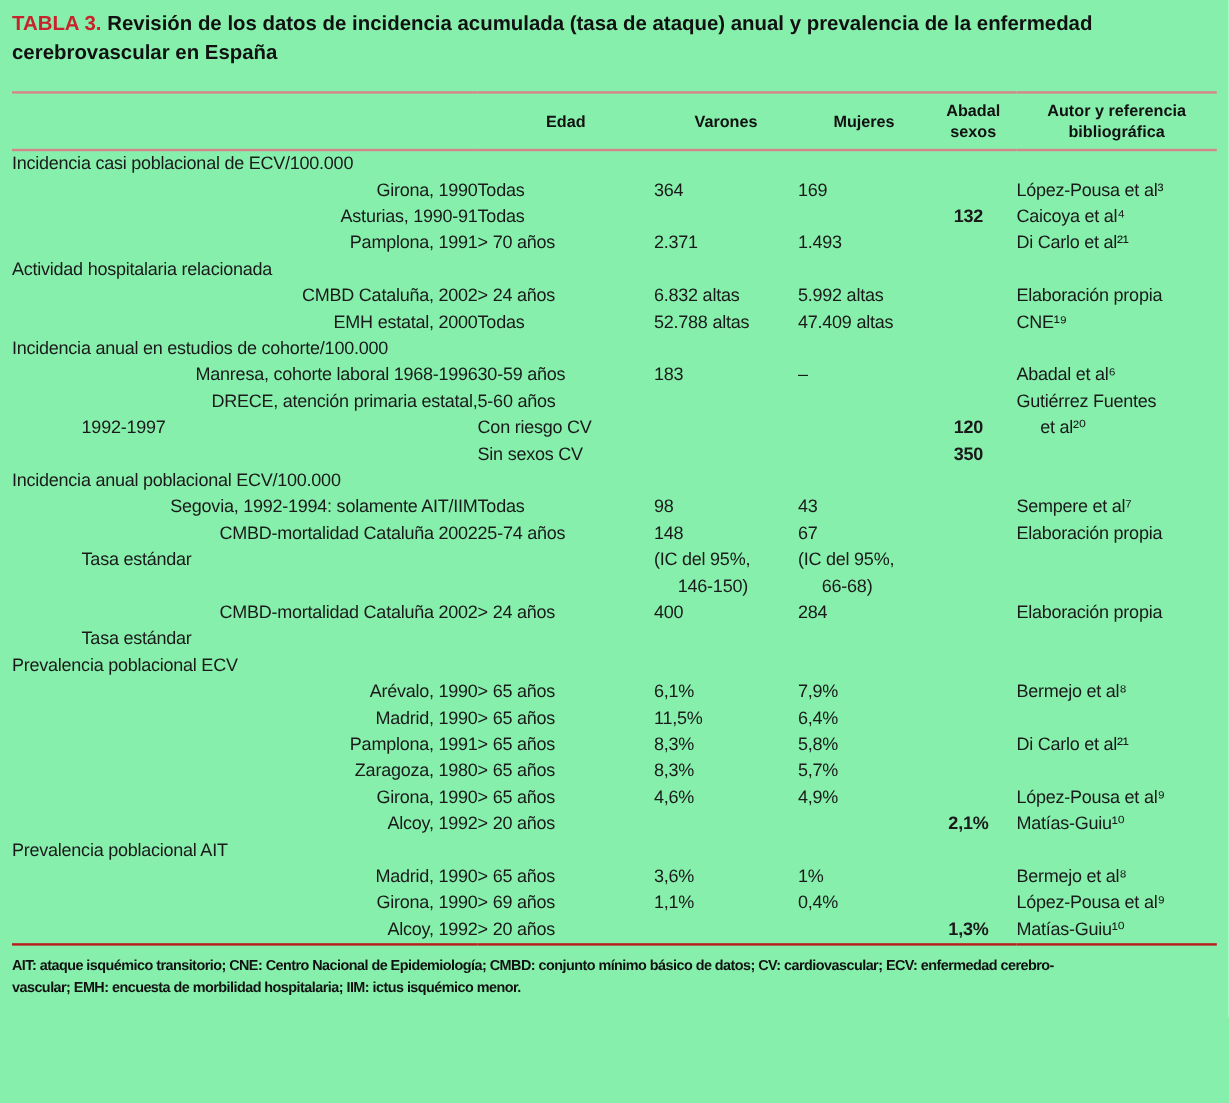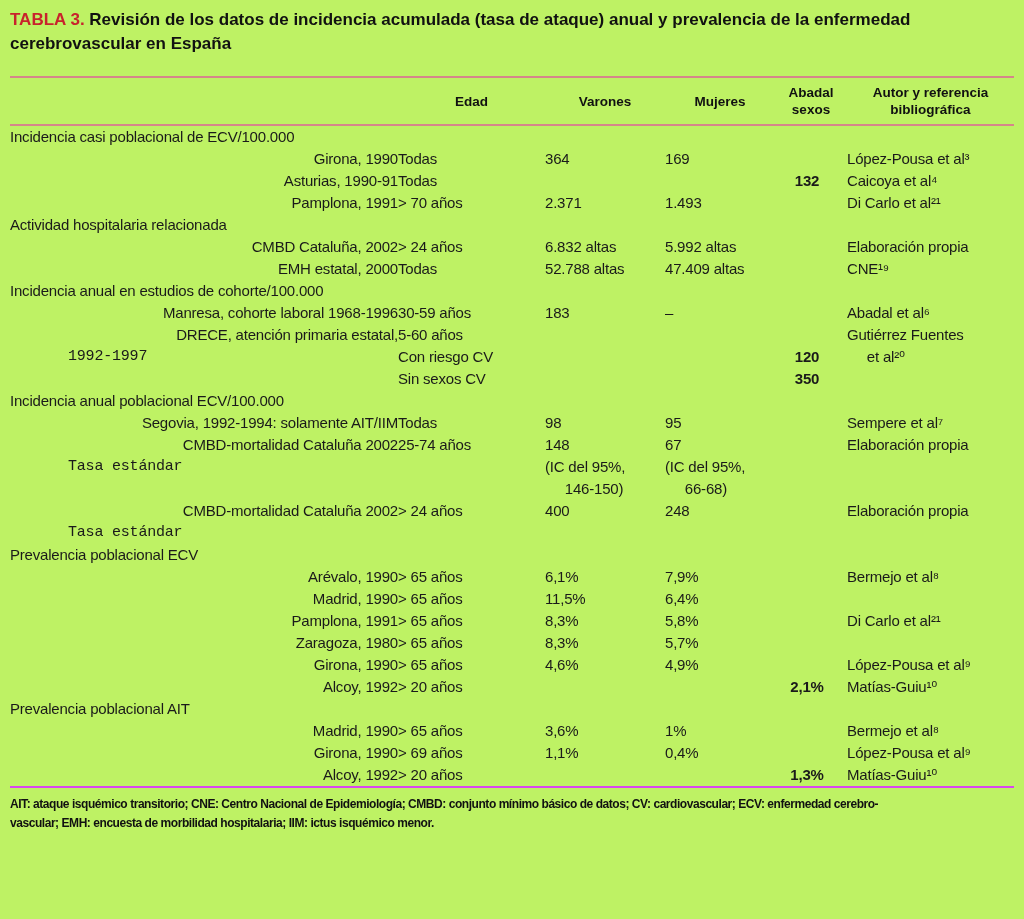--- a/index.html
+++ b/index.html
@@ -2,21 +2,21 @@
 <html><head>
 <meta charset="utf-8">
 <style>
   html, body { margin: 0; padding: 0; background: #ffffff; }
   .page {
     position: relative;
     width: 1024px;
     height: 919px;
     box-sizing: border-box;
     padding: 8px 10px 0 10px;
-    background: #bef264;
+    background: #86efac;
     font-family: "Liberation Sans", "DejaVu Sans", sans-serif;
     color: #1a1a1a;
     overflow: hidden;
   }
   .title {
     font-size: 17px;
     font-weight: bold;
     line-height: 24px;
     color: #111111;
   }
@@ -35,32 +35,32 @@
     font-size: 13.5px;
     font-weight: bold;
     text-align: center;
     vertical-align: middle;
     white-space: pre-line;
     line-height: 17px;
     height: 46px;
     padding: 0;
     color: #111111;
   }
-  table.data-table { border-bottom: 2px solid #d946ef; margin-top: 20px; }
+  table.data-table { border-bottom: 2px solid #b91c1c; margin-top: 20px; }
   tbody td {
     font-size: 15px;
     line-height: 22px;
     padding: 0;
     white-space: pre;
     vertical-align: top;
     letter-spacing: -0.2px;
   }
   td.section-header { padding-top: 0; }
   td.ind1 { padding-left: 30px; text-align: right; }
-  td.ind2 { padding-left: 58px; font-family: Liberation Mono, monospace; }
+  td.ind2 { padding-left: 58px; }
   td.num { text-align: center; padding-right: 8px; font-weight: bold; }
   .footnotes {
     margin-top: 7px;
     font-size: 12px;
     font-weight: bold;
     line-height: 19px;
     letter-spacing: -0.45px;
     color: #111111;
   }
 </style>
@@ -177,21 +177,21 @@
           <td class="num">350</td>
           <td></td>
         </tr>
         <tr>
           <td colspan="6" class="section-header">Incidencia anual poblacional ECV/100.000</td>
         </tr>
         <tr>
           <td class="ind1">Segovia, 1992-1994: solamente AIT/IIM</td>
           <td>Todas</td>
           <td>98</td>
-          <td>95</td>
+          <td>43</td>
           <td class="num"></td>
           <td>Sempere et al⁷</td>
         </tr>
         <tr>
           <td class="ind1">CMBD-mortalidad Cataluña 2002</td>
           <td>25-74 años</td>
           <td>148</td>
           <td>67</td>
           <td class="num"></td>
           <td>Elaboración propia</td>
@@ -209,21 +209,21 @@
           <td></td>
           <td>     146-150)</td>
           <td>     66-68)</td>
           <td class="num"></td>
           <td></td>
         </tr>
         <tr>
           <td class="ind1">CMBD-mortalidad Cataluña 2002</td>
           <td>&gt; 24 años</td>
           <td>400</td>
-          <td>248</td>
+          <td>284</td>
           <td class="num"></td>
           <td>Elaboración propia</td>
         </tr>
         <tr>
           <td class="ind2">Tasa estándar</td>
           <td></td>
           <td></td>
           <td></td>
           <td class="num"></td>
           <td></td>

